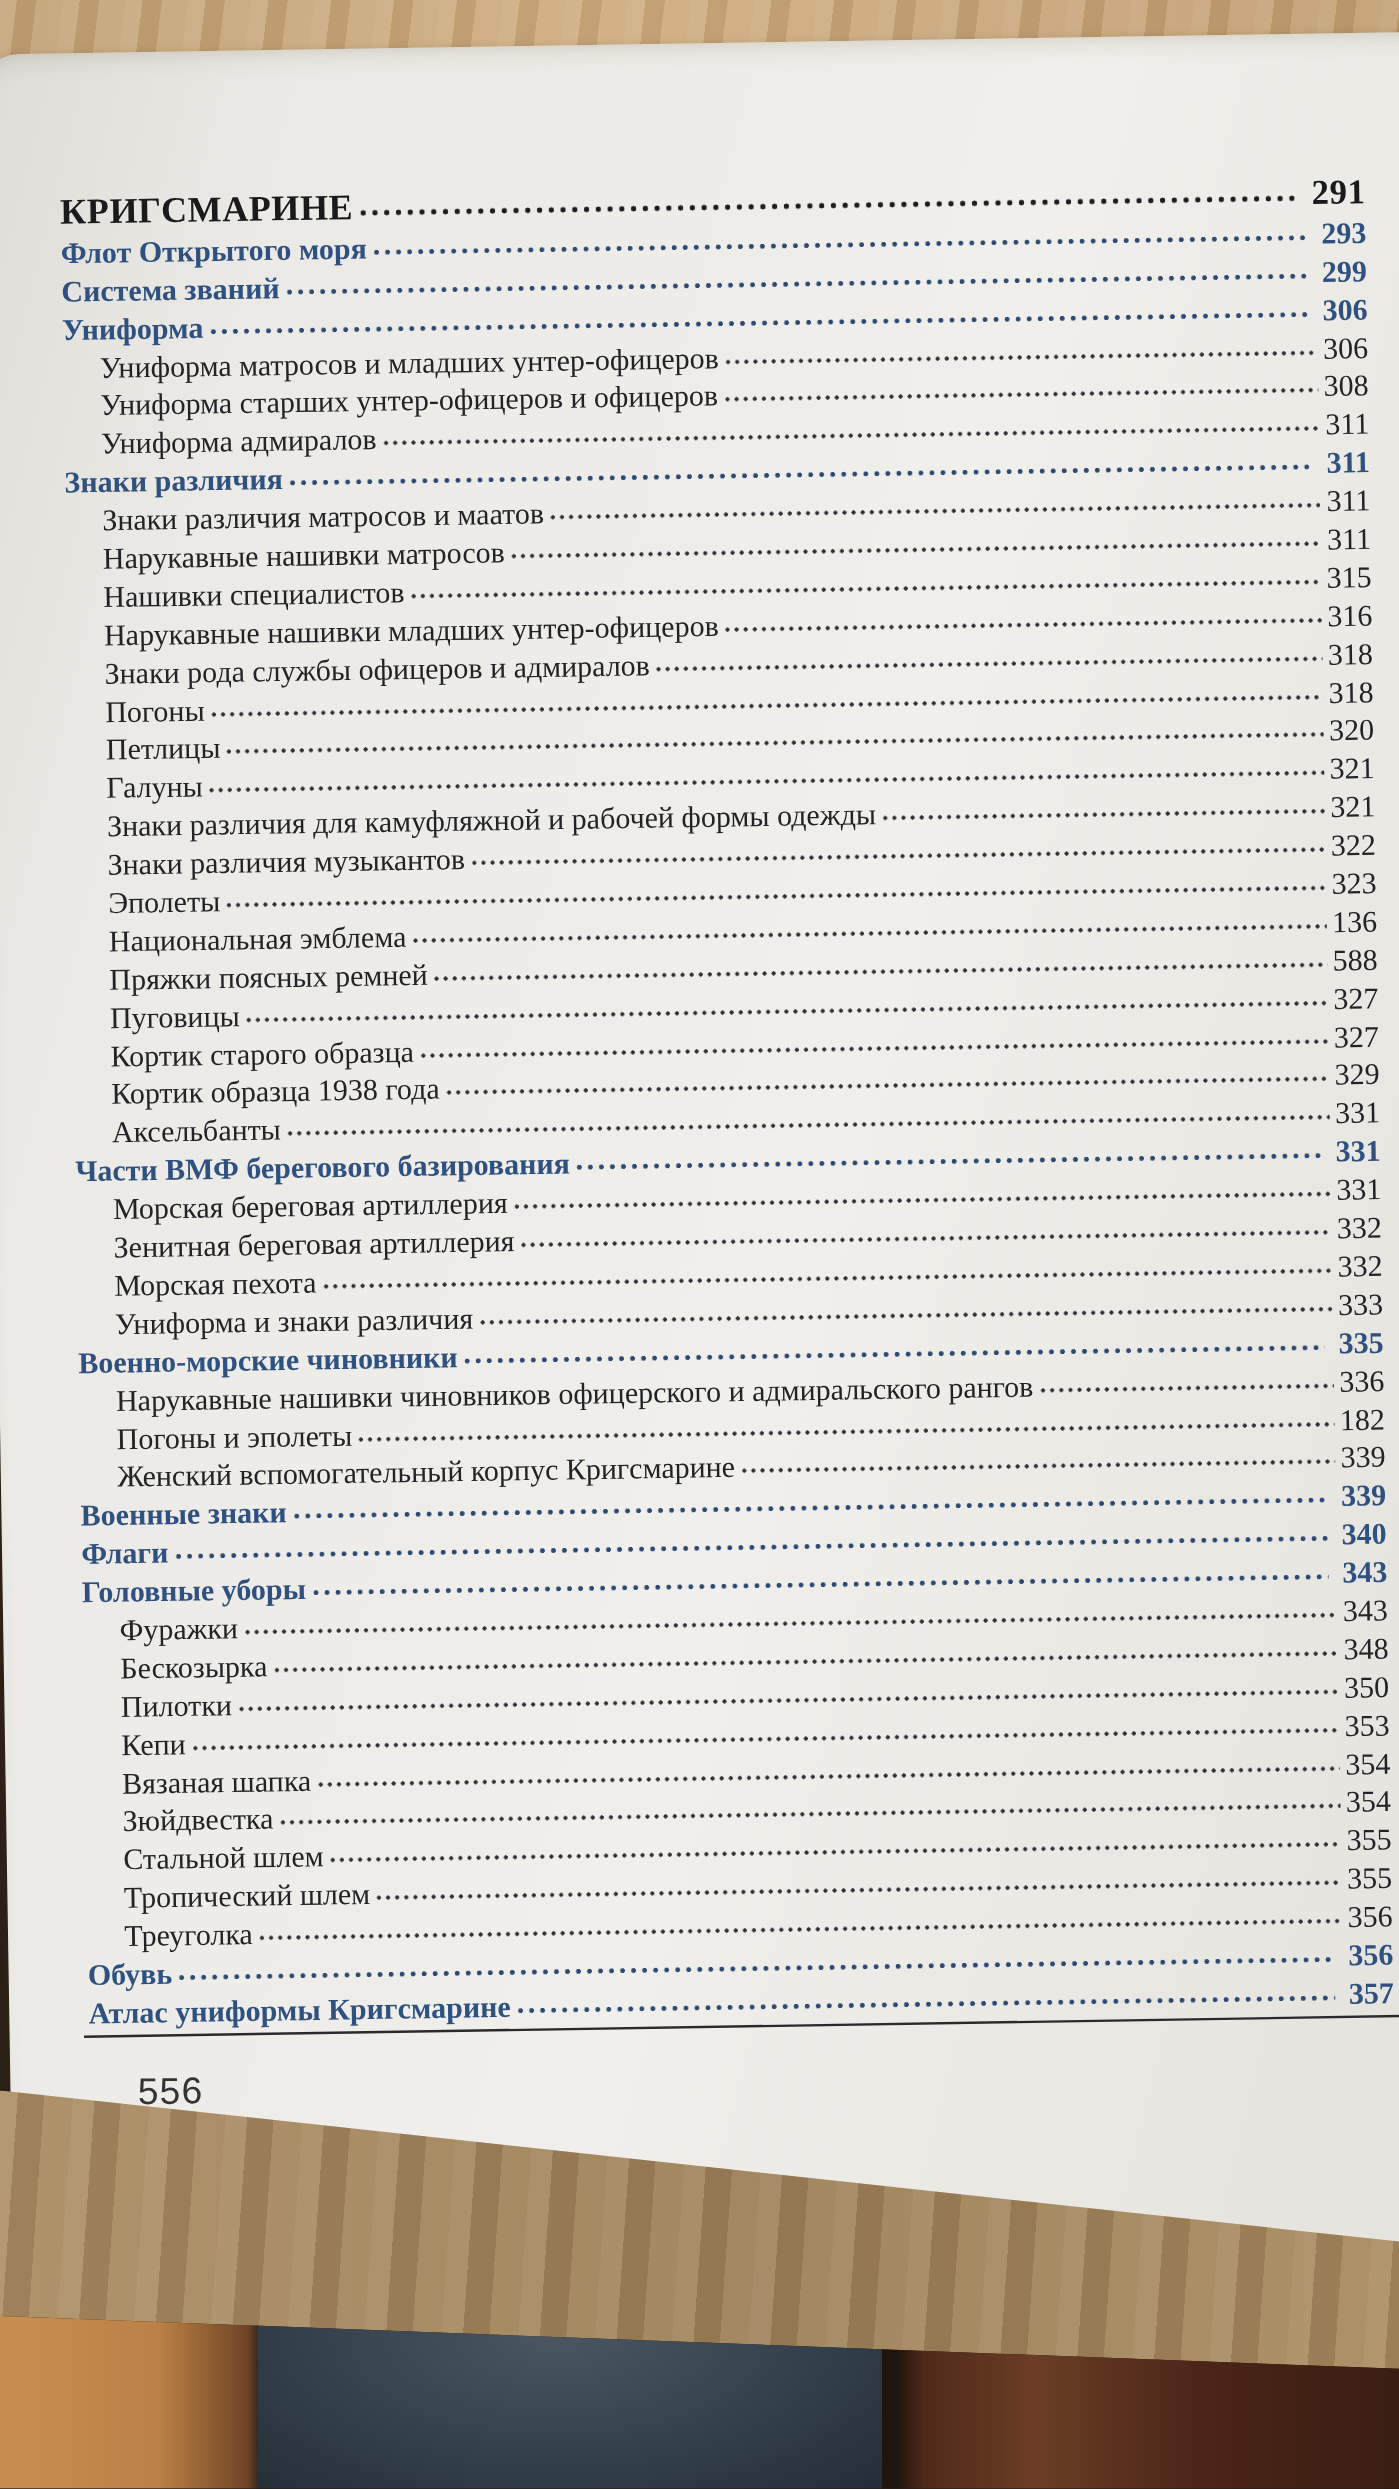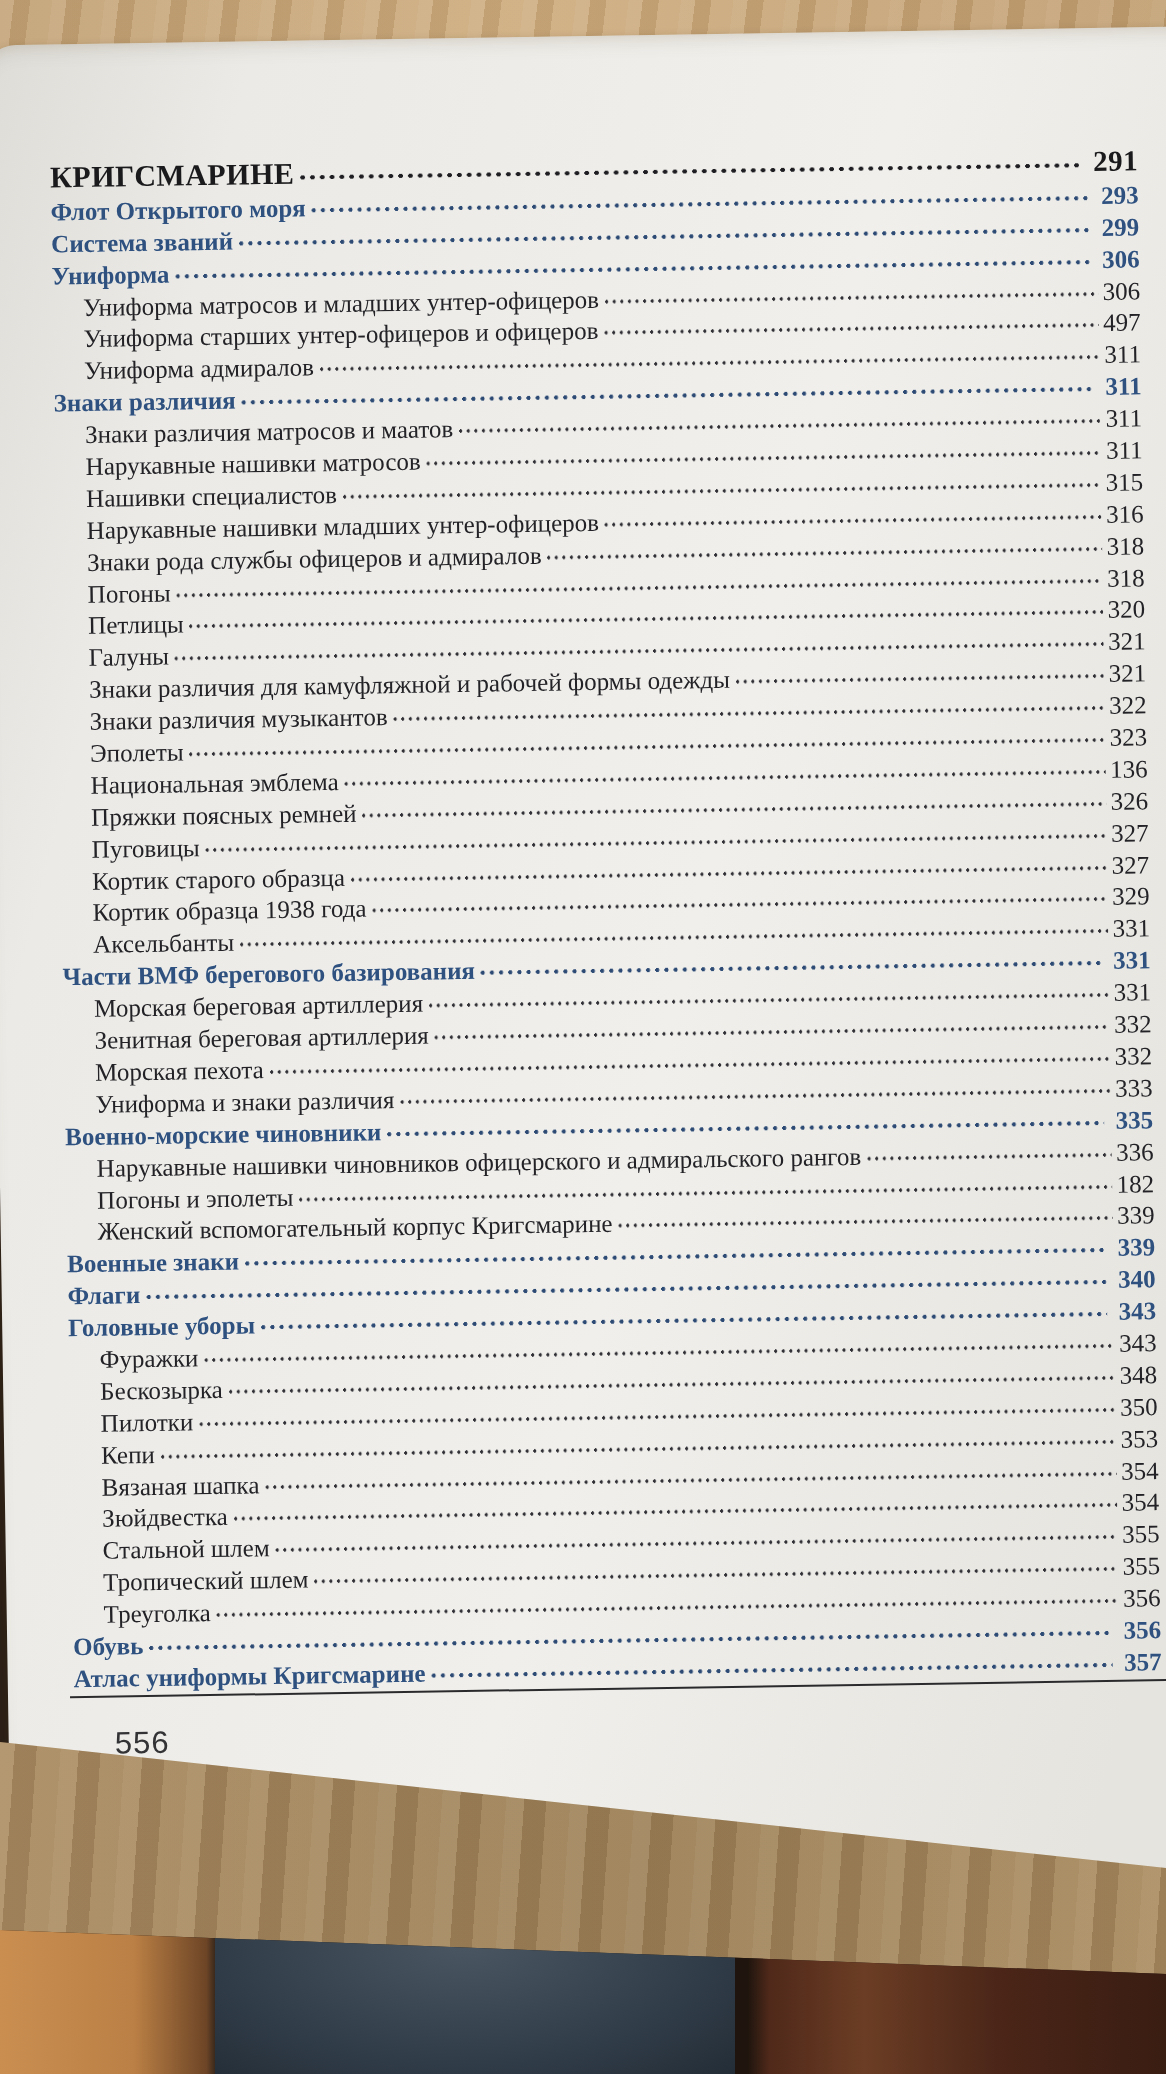--- a/index.html
+++ b/index.html
@@ -100,21 +100,21 @@
 
   <div class="row lvl-sub">
     <span class="lbl">Униформа матросов и младших унтер-офицеров</span>
     <span class="dots"></span>
     <span class="pg">306</span>
   </div>
 
   <div class="row lvl-sub">
     <span class="lbl">Униформа старших унтер-офицеров и офицеров</span>
     <span class="dots"></span>
-    <span class="pg">497</span>
+    <span class="pg">308</span>
   </div>
 
   <div class="row lvl-sub">
     <span class="lbl">Униформа адмиралов</span>
     <span class="dots"></span>
     <span class="pg">311</span>
   </div>
 
   <div class="row lvl-section">
     <span class="lbl">Знаки различия</span>
@@ -190,21 +190,21 @@
 
   <div class="row lvl-sub">
     <span class="lbl">Национальная эмблема</span>
     <span class="dots"></span>
     <span class="pg">136</span>
   </div>
 
   <div class="row lvl-sub">
     <span class="lbl">Пряжки поясных ремней</span>
     <span class="dots"></span>
-    <span class="pg">326</span>
+    <span class="pg">588</span>
   </div>
 
   <div class="row lvl-sub">
     <span class="lbl">Пуговицы</span>
     <span class="dots"></span>
     <span class="pg">327</span>
   </div>
 
   <div class="row lvl-sub">
     <span class="lbl">Кортик старого образца</span>

